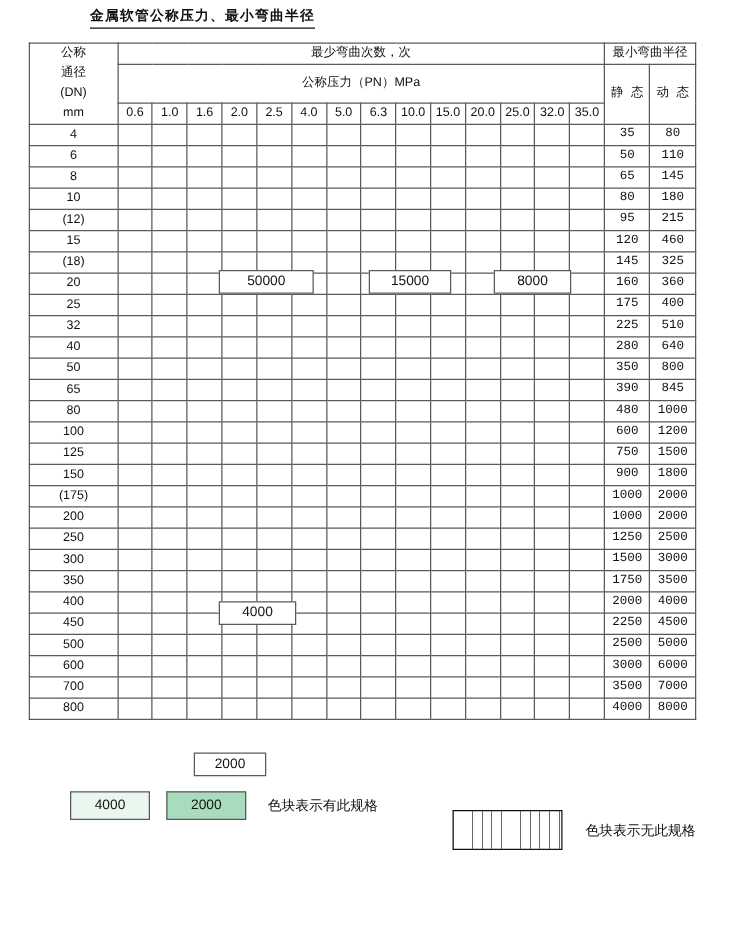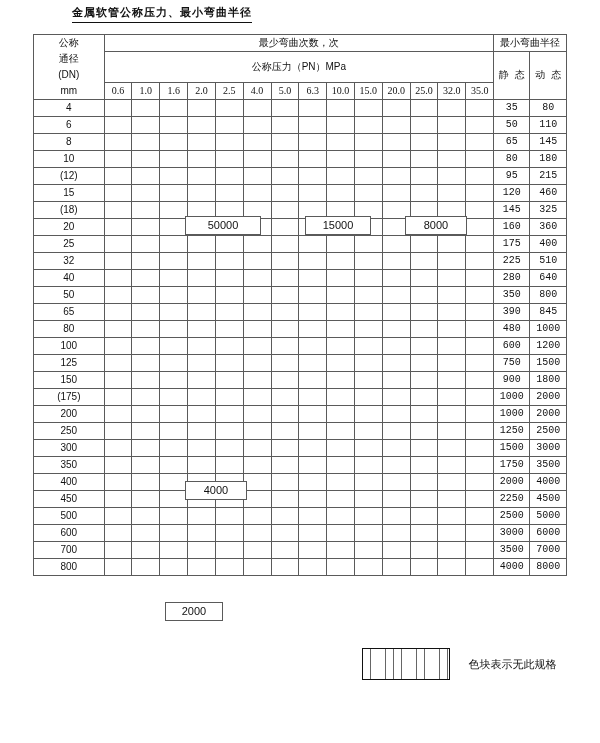--- a/index.html
+++ b/index.html
@@ -13,21 +13,21 @@
   }
   #title{
     position:absolute;left:33px;top:5px;
     font-family:"Liberation Serif","DejaVu Serif",serif;
     font-weight:bold;font-size:11px;letter-spacing:1px;margin-left:39px;
   }
   #title .underline{
     display:block;border-bottom:1.5px solid #111;padding-bottom:2px;
   }
   #tablewrap{
-    position:absolute;left:33px;top:34px;
+    position:absolute;left:23px;top:34px;
     width:534px;
   }
   table.main{
     border-collapse:collapse;
     table-layout:fixed;
     width:534px;
     font-size:10px;
   }
   table.main td,table.main th{
     border:1px solid #5a5a5a;
@@ -42,21 +42,21 @@
   .hdr{background:#d9edf7;}
   .dn-col{width:66px;background:#d9edf7;}
   .p-col{width:26px;}
   .r-col{width:32px;font-family:Liberation Mono, monospace;}
   .rowlabel{background:#d9edf7;font-size:10px;}
   .cell-blue{background:#9fd3ea;}
   .cell-green{background:#8fcfa8;}
   .cell-green2{background:#d8eede;}
   .cell-white{background:#ffffff;}
   .hdr-tall{height:20px;line-height:20px;}
-  .sub{font-size:10px;font-family:Liberation Serif, serif;}
+  .sub{font-size:10px;}
   
   .flabel{
     position:absolute;
     background:#ffffff;
     border:1px solid #5a5a5a;
     font-size:11px;
     text-align:center;
     line-height:17px;
     height:17px;
     z-index:5;
@@ -693,18 +693,23 @@
   <div id="overlays">
       <div class="flabel" style="left: 152px; top: 182px; width: 74px;">50000</div>
       <div class="flabel" style="left: 272px; top: 182px; width: 64px;">15000</div>
       <div class="flabel" style="left: 372px; top: 182px; width: 60px;">8000</div>
       <div class="flabel" style="left: 152px; top: 447px; width: 60px;">4000</div>
       <div class="flabel" style="left: 132px; top: 568px; width: 56px;">2000</div>
     </div>
 </div>
 
 <div id="legend">
+  <div class="legend-row">
+    <span class="legend-box" style="background:#eaf7ee;">4000</span>
+    <span class="legend-box" style="background:#a9dcbd;">2000</span>
+    <span class="legend-text">色块表示有此规格</span>
+  </div>
 </div>
 
 <div id="legend-right">
   <span class="hatchbox"></span>
   <span class="rt">色块表示无此规格</span>
 </div>
 
 </body></html>

